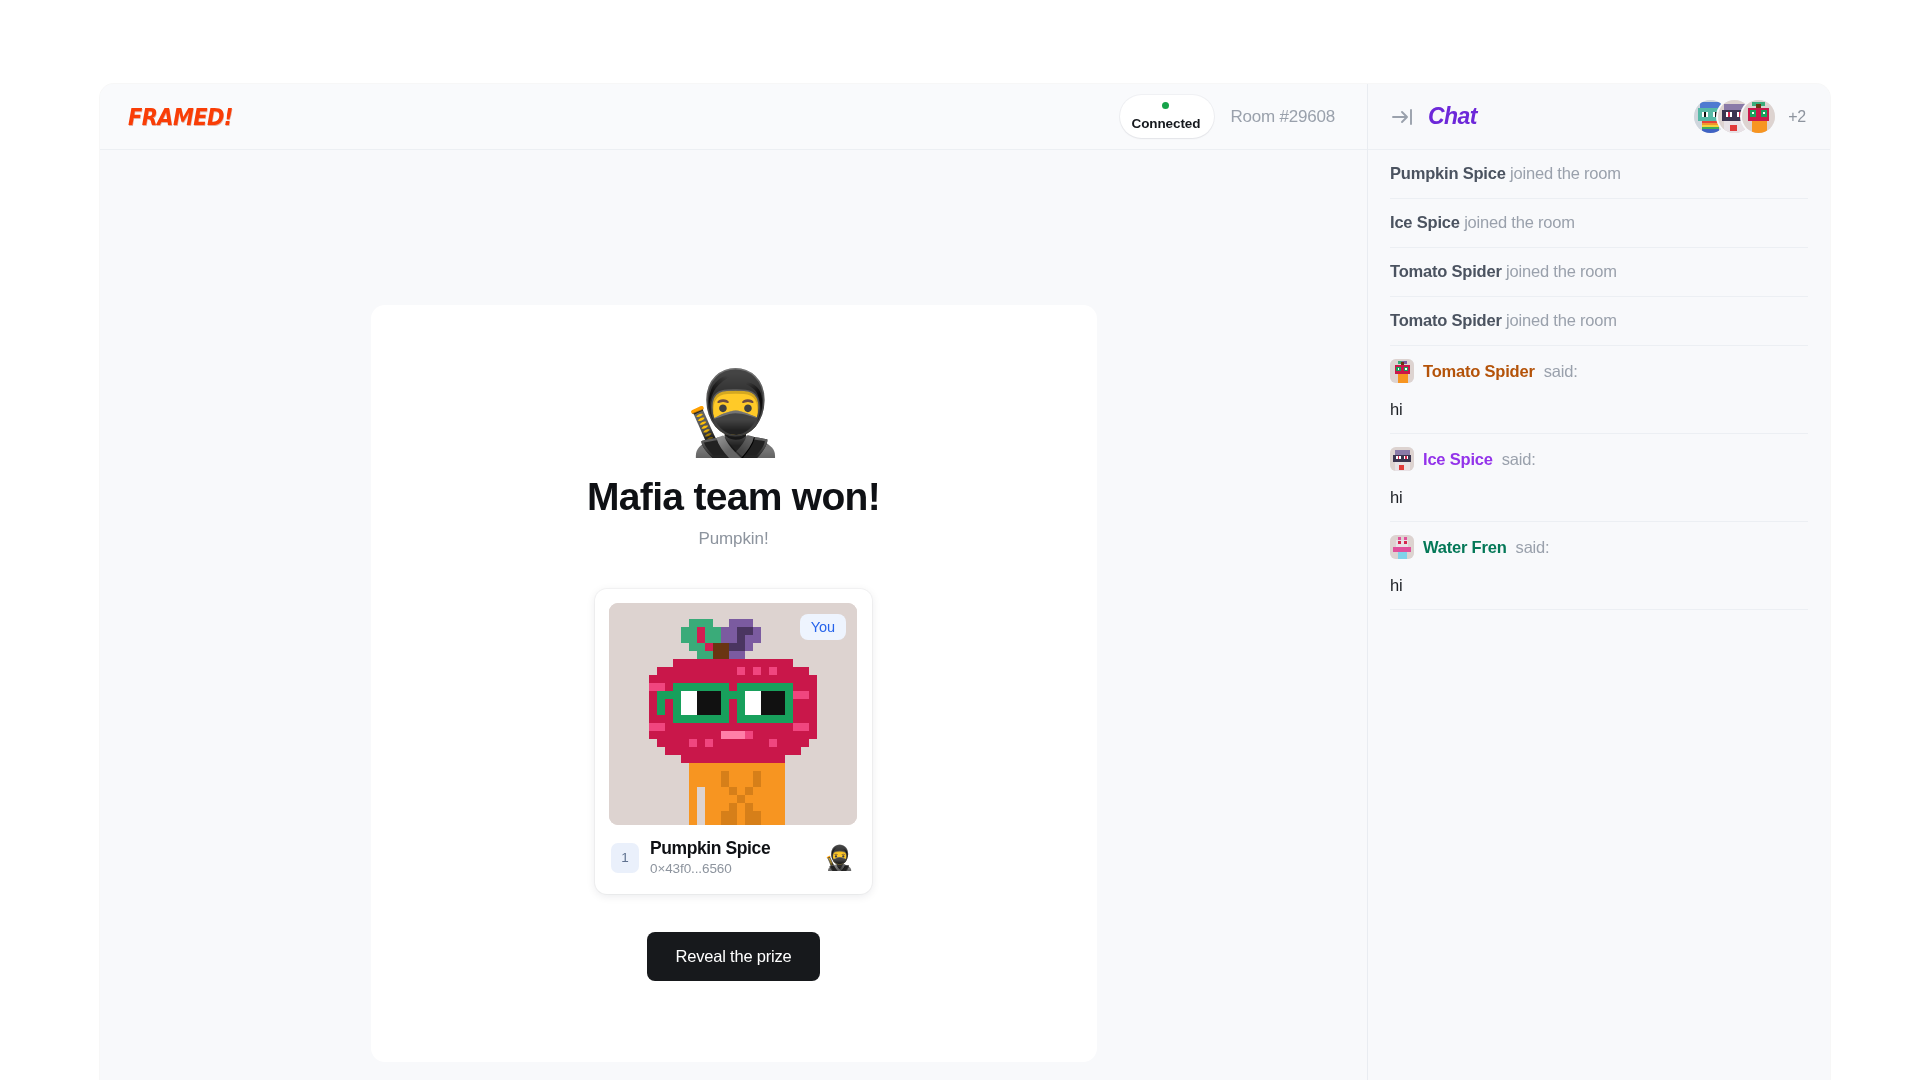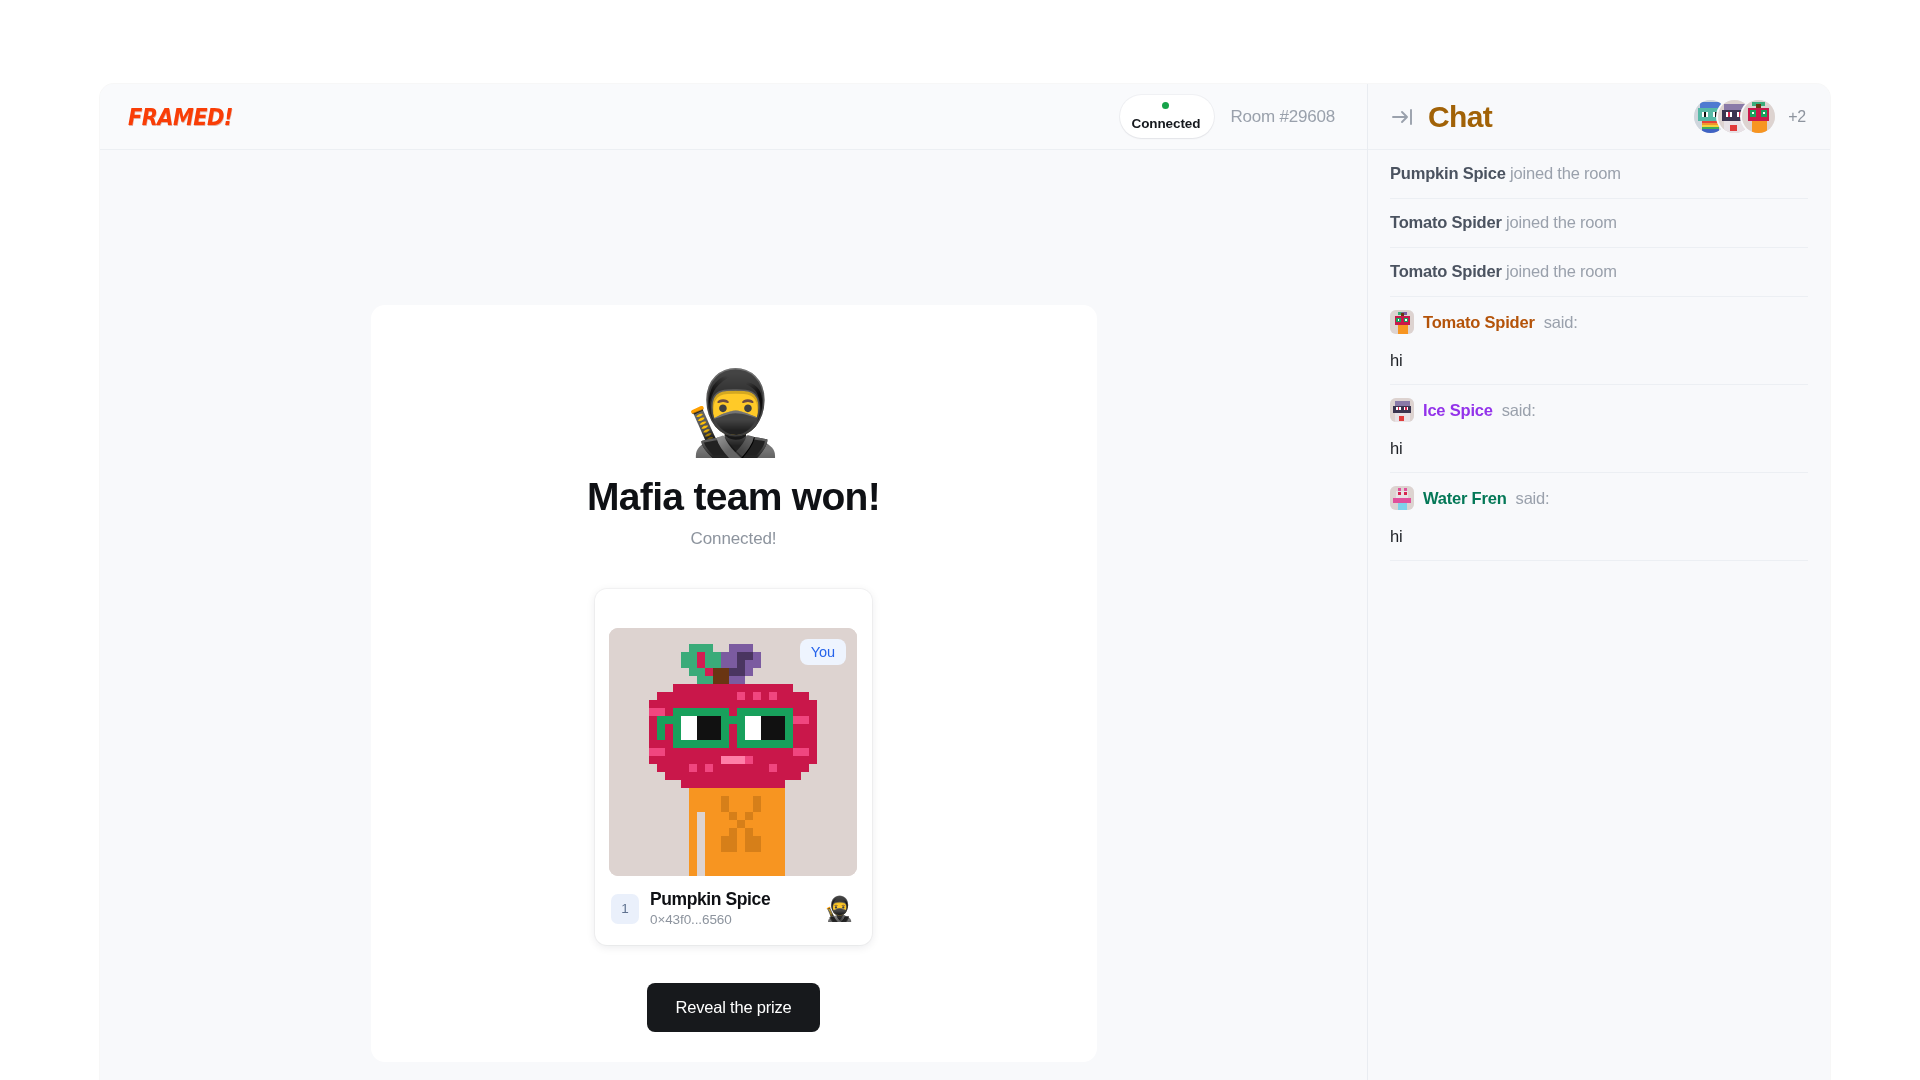--- a/index.html
+++ b/index.html
@@ -140,25 +140,24 @@
     border-radius: 12px;
     box-shadow: 0 2px 10px rgba(16,24,40,0.09), 0 0 0 1px rgba(16,24,40,0.035);
     padding: 14px 14px 0 14px;
     display: flex;
     flex-direction: column;
   }
 
   #avatar-frame {
     position: relative;
     width: 248px;
-    height: 248px;
+    height: 222px;
     border-radius: 9px;
     overflow: hidden;
     background: #ddd3d0;
-    margin-top: 25px;
   }
   #avatar-art { width: 248px; height: 248px; display: block; }
 
   #you-badge {
     position: absolute;
     top: 11px; right: 11px;
     background: #eef4fe;
     color: #2563eb;
     font-size: 14.5px;
     font-weight: 400;
@@ -236,24 +235,25 @@
     padding: 0 24px 0 22px;
     border-bottom: 1px solid #eceff3;
   }
   #collapse-icon {
     width: 24px; height: 24px;
     flex: none;
     color: #9aa1ac;
     cursor: pointer;
   }
   #chat-title {
-    font-size: 30px;
-    font-weight: 700;
-    color: #a16207;
+    font-size: 23px;
+    font-weight: 700;
+    color: #6d28d9;
     letter-spacing: -0.6px;
+    font-style: italic;
   }
   #chat-members {
     margin-left: auto;
     display: flex;
     align-items: center;
   }
   .member-avatar {
     width: 33px; height: 33px;
     border-radius: 50%;
     overflow: hidden;
@@ -339,21 +339,21 @@
         </div>
         <div id="room-label">Room #29608</div>
       </div>
     </div>
 
     <div id="game-body">
       <div id="result-card">
 
         <div id="winner-emoji">🥷</div>
         <div id="winner-title">Mafia team won!</div>
-        <div id="winner-subtitle">Connected!</div>
+        <div id="winner-subtitle">Pumpkin!</div>
 
         <div id="player-card">
           <div id="avatar-frame">
             <svg id="avatar-art" viewBox="0 0 31 31" shape-rendering="crispEdges" xmlns="http://www.w3.org/2000/svg">
               <rect width="31" height="31" fill="#ddd3d0"></rect>
 
               <g fill="#3aab79">
                 <rect x="10" y="2" width="3" height="1"></rect>
                 <rect x="9" y="3" width="5" height="1"></rect>
                 <rect x="9" y="4" width="2" height="1"></rect>
@@ -507,20 +507,23 @@
             <rect x="5" y="10" width="7" height="6" fill="#f79521"></rect>
           </svg>
         </div>
         <div id="member-overflow">+2</div>
       </div>
     </div>
 
     <div id="chat-log">
         <div class="chat-entry system">
           <div class="system-line"><span class="who">Pumpkin Spice</span> joined the room</div>
+        </div>
+        <div class="chat-entry system">
+          <div class="system-line"><span class="who">Ice Spice</span> joined the room</div>
         </div>
         <div class="chat-entry system">
           <div class="system-line"><span class="who">Tomato Spider</span> joined the room</div>
         </div>
         <div class="chat-entry system">
           <div class="system-line"><span class="who">Tomato Spider</span> joined the room</div>
         </div>
         <div class="chat-entry">
           <div class="said-head">
             <div class="said-avatar">

